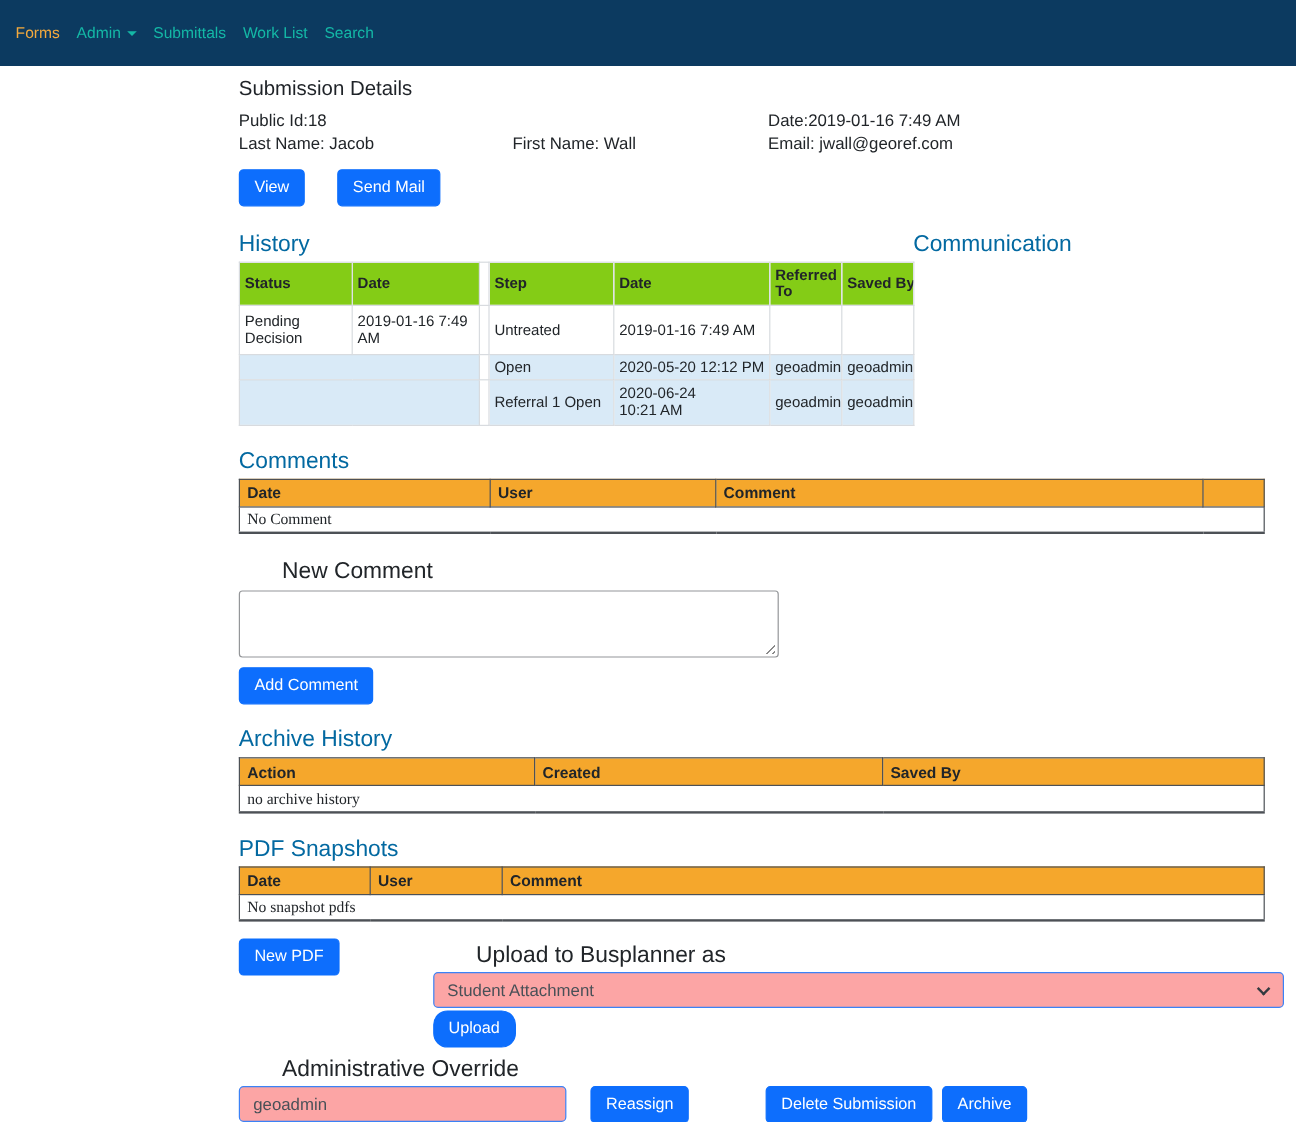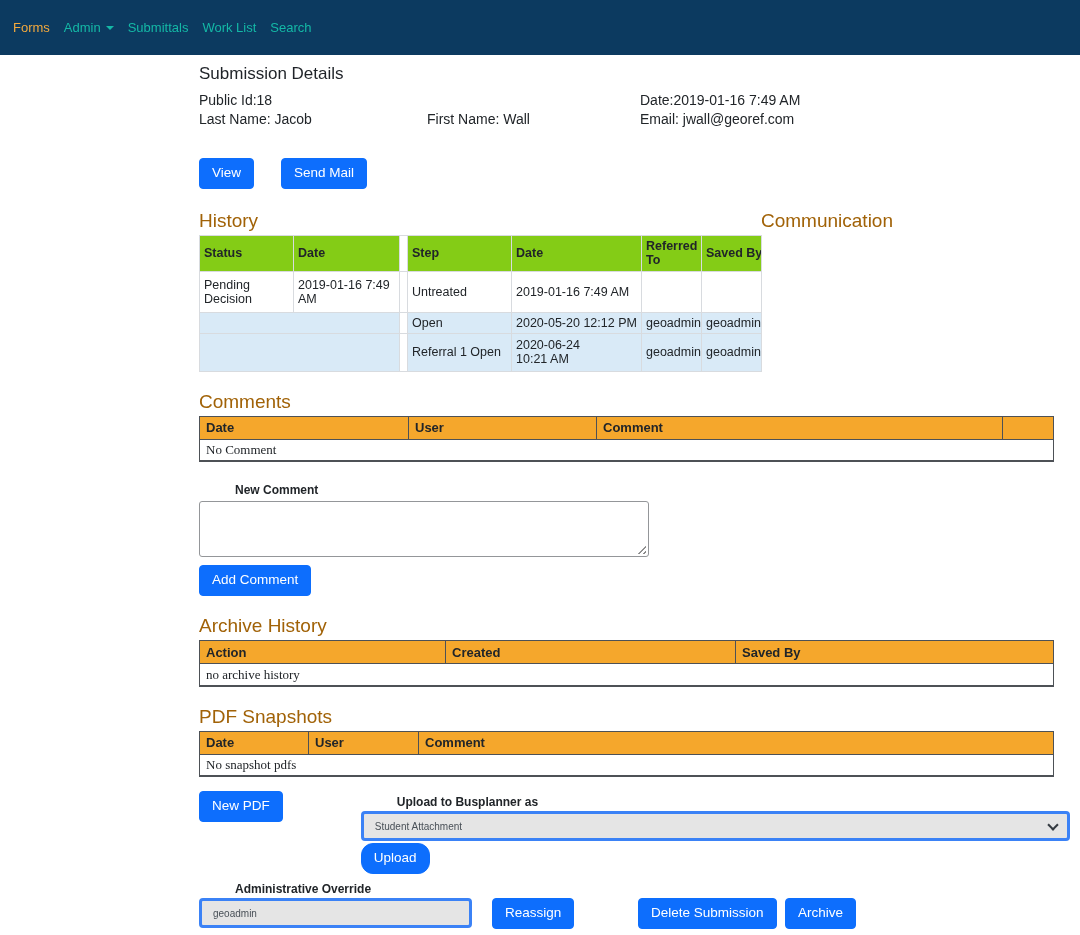--- a/index.html
+++ b/index.html
@@ -21,33 +21,33 @@
   }
   .nav-link.active { color:#f3a93d; }
   .caret {
     display:inline-block; margin-left:5px; vertical-align:2px;
     border:4px solid transparent; border-top:4.5px solid currentColor; border-bottom:0;
   }
 
   
   .content { margin-left:199px; width:854px; }
   h1.page-title { font-size:17px; font-weight:500; color:#1f2328; margin:9px 0 7px; }
-  h2.sec { font-size:19px; font-weight:500; color:#a16207; margin:0 0 3px; }
+  h2.sec { font-size:19px; font-weight:500; color:#0369a1; margin:0 0 3px; }
 
   .info-grid {
     display:grid; grid-template-columns:228px 213px 1fr;
     row-gap:1px; font-size:14px; line-height:18px; margin-top:2px;
   }
 
   .btn {
     background:#0d6efd; border:1px solid #0d6efd; color:#fff;
     font-family:"Liberation Sans",sans-serif; font-size:13.5px; line-height:1.4;
     padding:5px 12px; border-radius:4px; cursor:pointer; white-space:nowrap;
   }
-  .btn-row { margin-top:30px; display:flex; gap:27px; }
+  .btn-row { margin-top:13px; display:flex; gap:27px; }
 
   
   .history-flex { display:flex; align-items:flex-start; margin-top:21px; }
   .history-col { width:562px; }
   .comm-heading { margin-left:24px; }
 
   table { border-collapse:collapse; table-layout:fixed; }
   .history-table { width:562px; margin-top:3px; }
   .history-table th, .history-table td {
     border:1px solid #d8dbdf; text-align:left; vertical-align:middle;
@@ -69,41 +69,41 @@
     padding:2px 6px; font-size:13px;
   }
   .dark-table th { background:#f5a72c; font-weight:bold; }
   .dark-table thead tr { height:23px; }
   .dark-table tbody tr { height:22px;font-family:Liberation Serif, serif; }
 
   .sec-gap { margin-top:19px; }
 
   
   .new-comment { margin-top:21px; }
-  .bold-label { font-weight:bold; font-size:12px; display:block;padding-left:36px; }
+  .bold-label { font-weight:normal; font-size:19px; display:block;padding-left:36px; }
   .ta-wrap { position:relative; width:450px; margin-top:4px; }
   textarea.comment-box {
     width:450px; height:56px; resize:none; border:1px solid #949699;
     border-radius:3px; font-family:"Liberation Sans",sans-serif; font-size:14px; padding:4px 6px;
   }
   .resize-handle {
     position:absolute; right:3px; bottom:6px; width:9px; height:9px;
     clip-path:polygon(100% 0,100% 100%,0 100%);
     background:repeating-linear-gradient(135deg,#8a8a8a 0 1px,transparent 1px 3.5px);
     cursor:nwse-resize;
   }
   .new-comment .btn { margin-top:5px; }
 
   
   .select-wrap { position:relative; display:inline-block; }
   select.form-select {
     appearance:none; -webkit-appearance:none;
-    border:3px solid #3b82f6; border-radius:4px; background:#e5e5e5;
+    border:1px solid #3b82f6; border-radius:4px; background:#fca5a5;
     height:30px; padding:4px 30px 4px 11px; font-family:"Liberation Sans",sans-serif;
-    font-size:10px; color:#495057; width:100%;
+    font-size:14px; color:#495057; width:100%;
   }
   .chevron {
     position:absolute; right:13px; top:10px; width:8px; height:8px;
     border-left:2px solid #343a40; border-bottom:2px solid #343a40;
     transform:rotate(-45deg); pointer-events:none;
   }
 
   
   .pdf-actions { margin-top:14px; display:flex; align-items:flex-start; }
   .upload-block { margin-left:78px; width:709px; }

